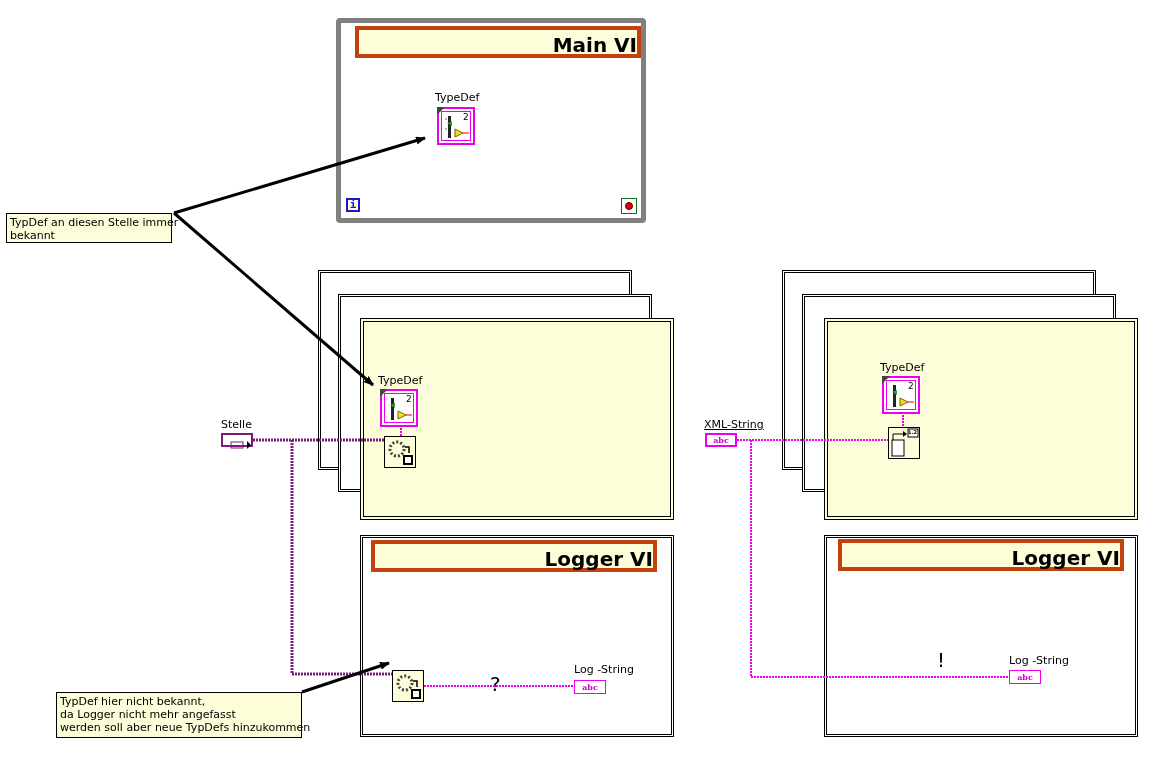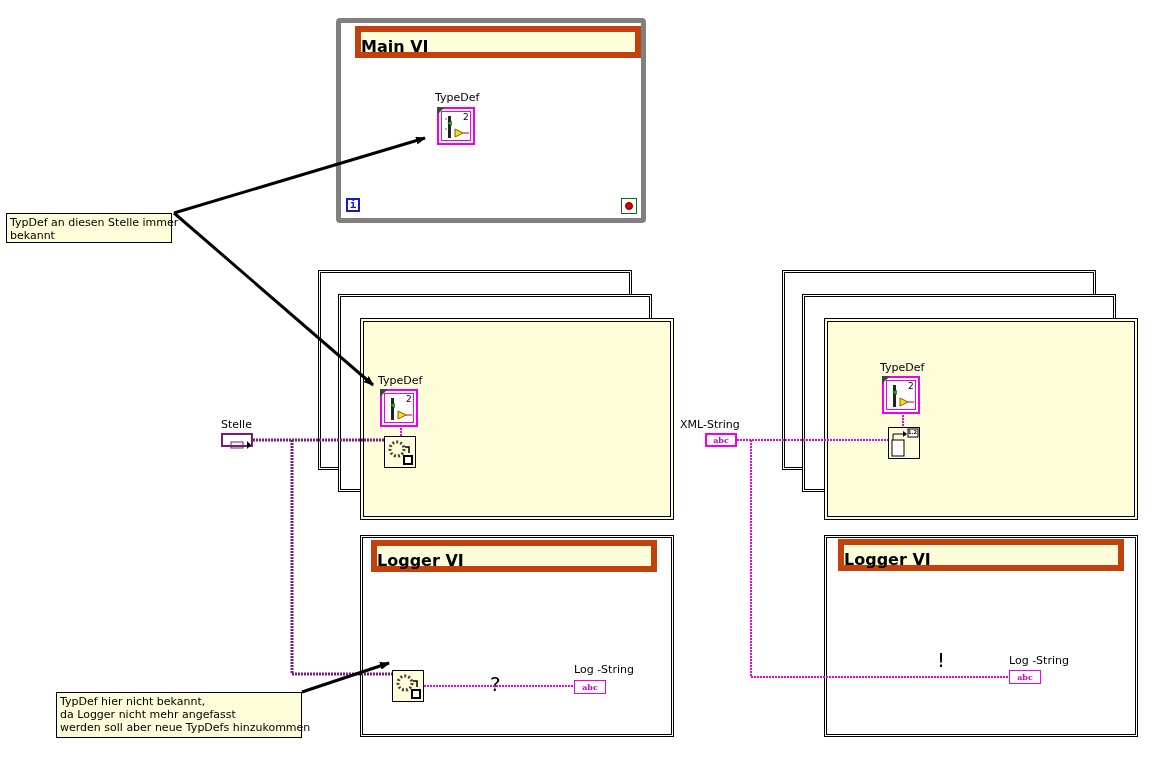--- a/index.html
+++ b/index.html
@@ -2,22 +2,22 @@
 <html><head>
   <meta charset="utf-8">
   <style>
     html, body { margin: 0; padding: 0; background: #ffffff; }
     body { width: 1162px; height: 772px; position: relative; overflow: hidden;
            font-family: "DejaVu Sans", sans-serif; color: #000; }
     .abs { position: absolute; }
 
     
     .while-loop { border: 5px solid #808080; border-radius: 4px; background: #fff; box-sizing: border-box; }
-    .title-box { background: #fdfdd9; border: 6px solid #c2410c; box-sizing: border-box;
-                 text-align: left; font-weight: bold; font-size: 16px; line-height: 30px; }
+    .title-box { background: #fdfdd9; border: 4px solid #c2410c; box-sizing: border-box;
+                 text-align: right; font-weight: bold; font-size: 20px; line-height: 30px; }
     .iter-term { width: 14px; height: 14px; border: 2px solid #1818d0; background: #fdfdd9;
                  box-sizing: border-box; color: #1818d0; font-size: 11px; font-weight: bold;
                  line-height: 10px; text-align: center; font-family: "DejaVu Sans Mono", monospace; }
     .stop-term { width: 16px; height: 16px; border: 1px solid #107010; background: #fff; box-sizing: border-box; }
     .stop-term::after { content: ""; position: absolute; left: 3px; top: 3px; width: 8px; height: 8px;
                         border-radius: 50%; background: #e00000; border: 1px solid #600; box-sizing: border-box; }
 
     
     .frame { border: 3px double #000; background: #fff; box-sizing: border-box; }
     .frame.front { border: 4px double #000; background: #fdfdd9; }
@@ -145,21 +145,21 @@
 <div class="abs fn-node" style="left:888px; top:427px;">
   <svg width="30" height="30">
     <path d="M4 12 v-6 h10" stroke="#000" fill="none"></path>
       <polygon points="14,3 18,6 14,9" fill="#000"></polygon>
     <rect x="19" y="1" width="10" height="8" fill="#fff" stroke="#000"></rect>
     <rect x="3" y="12" width="12" height="16" fill="#fff" stroke="#000"></rect>
   </svg>
   <span class="abs" style="left:19px; top:1px; font-size:5px; font-weight:bold;">1.2</span>
 </div>
 
-<div class="abs label" style="left:680px; top:418px;">XML-String</div>
+<div class="abs label" style="left:704px; top:418px;text-decoration:underline;">XML-String</div>
 <div class="abs string-term" style="left:705px; top:433px;">abc</div>
 
 <div class="abs frame plain" style="left:824px; top:535px; width:314px; height:202px;"></div>
 <div class="abs title-box" style="left:838px; top:539px; width:286px; height:32px;">Logger VI</div>
 <div class="abs bigsym" style="left:937px; top:648px;">!</div>
 <div class="abs label" style="left:1009px; top:654px;">Log -String</div>
 <div class="abs string-ind" style="left:1009px; top:670px;">abc</div>
 
 <svg class="overlay" width="1162" height="772">
   <defs>

